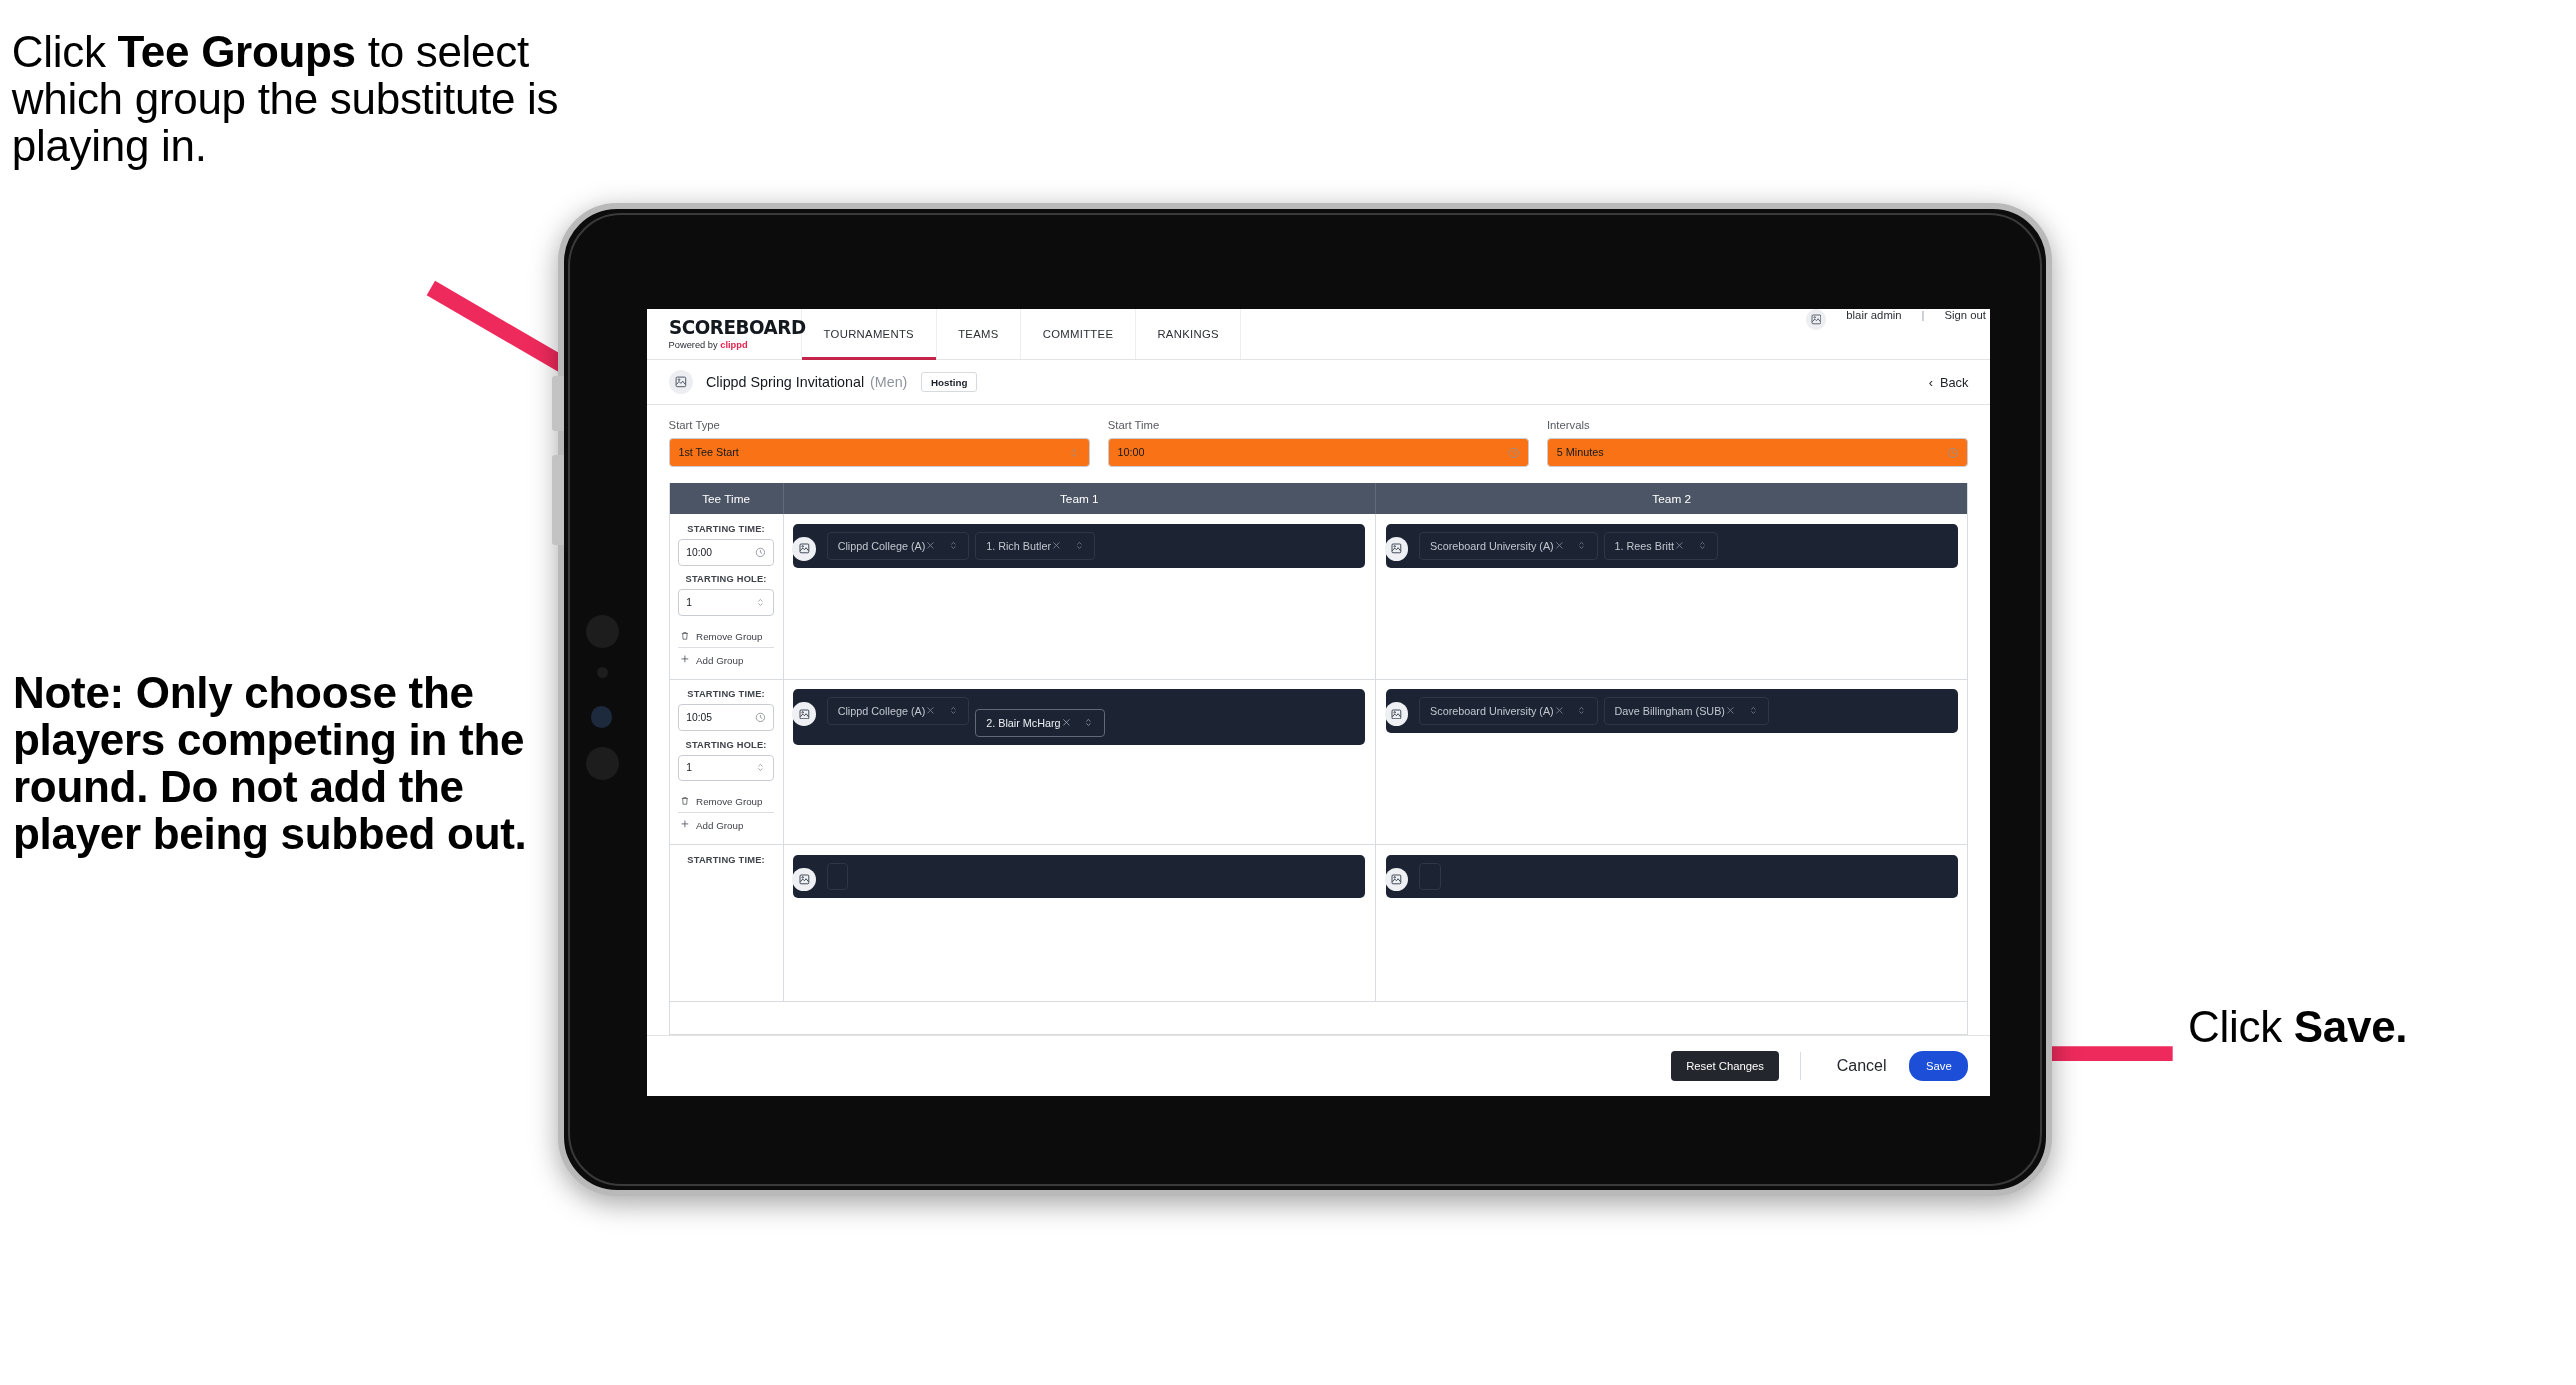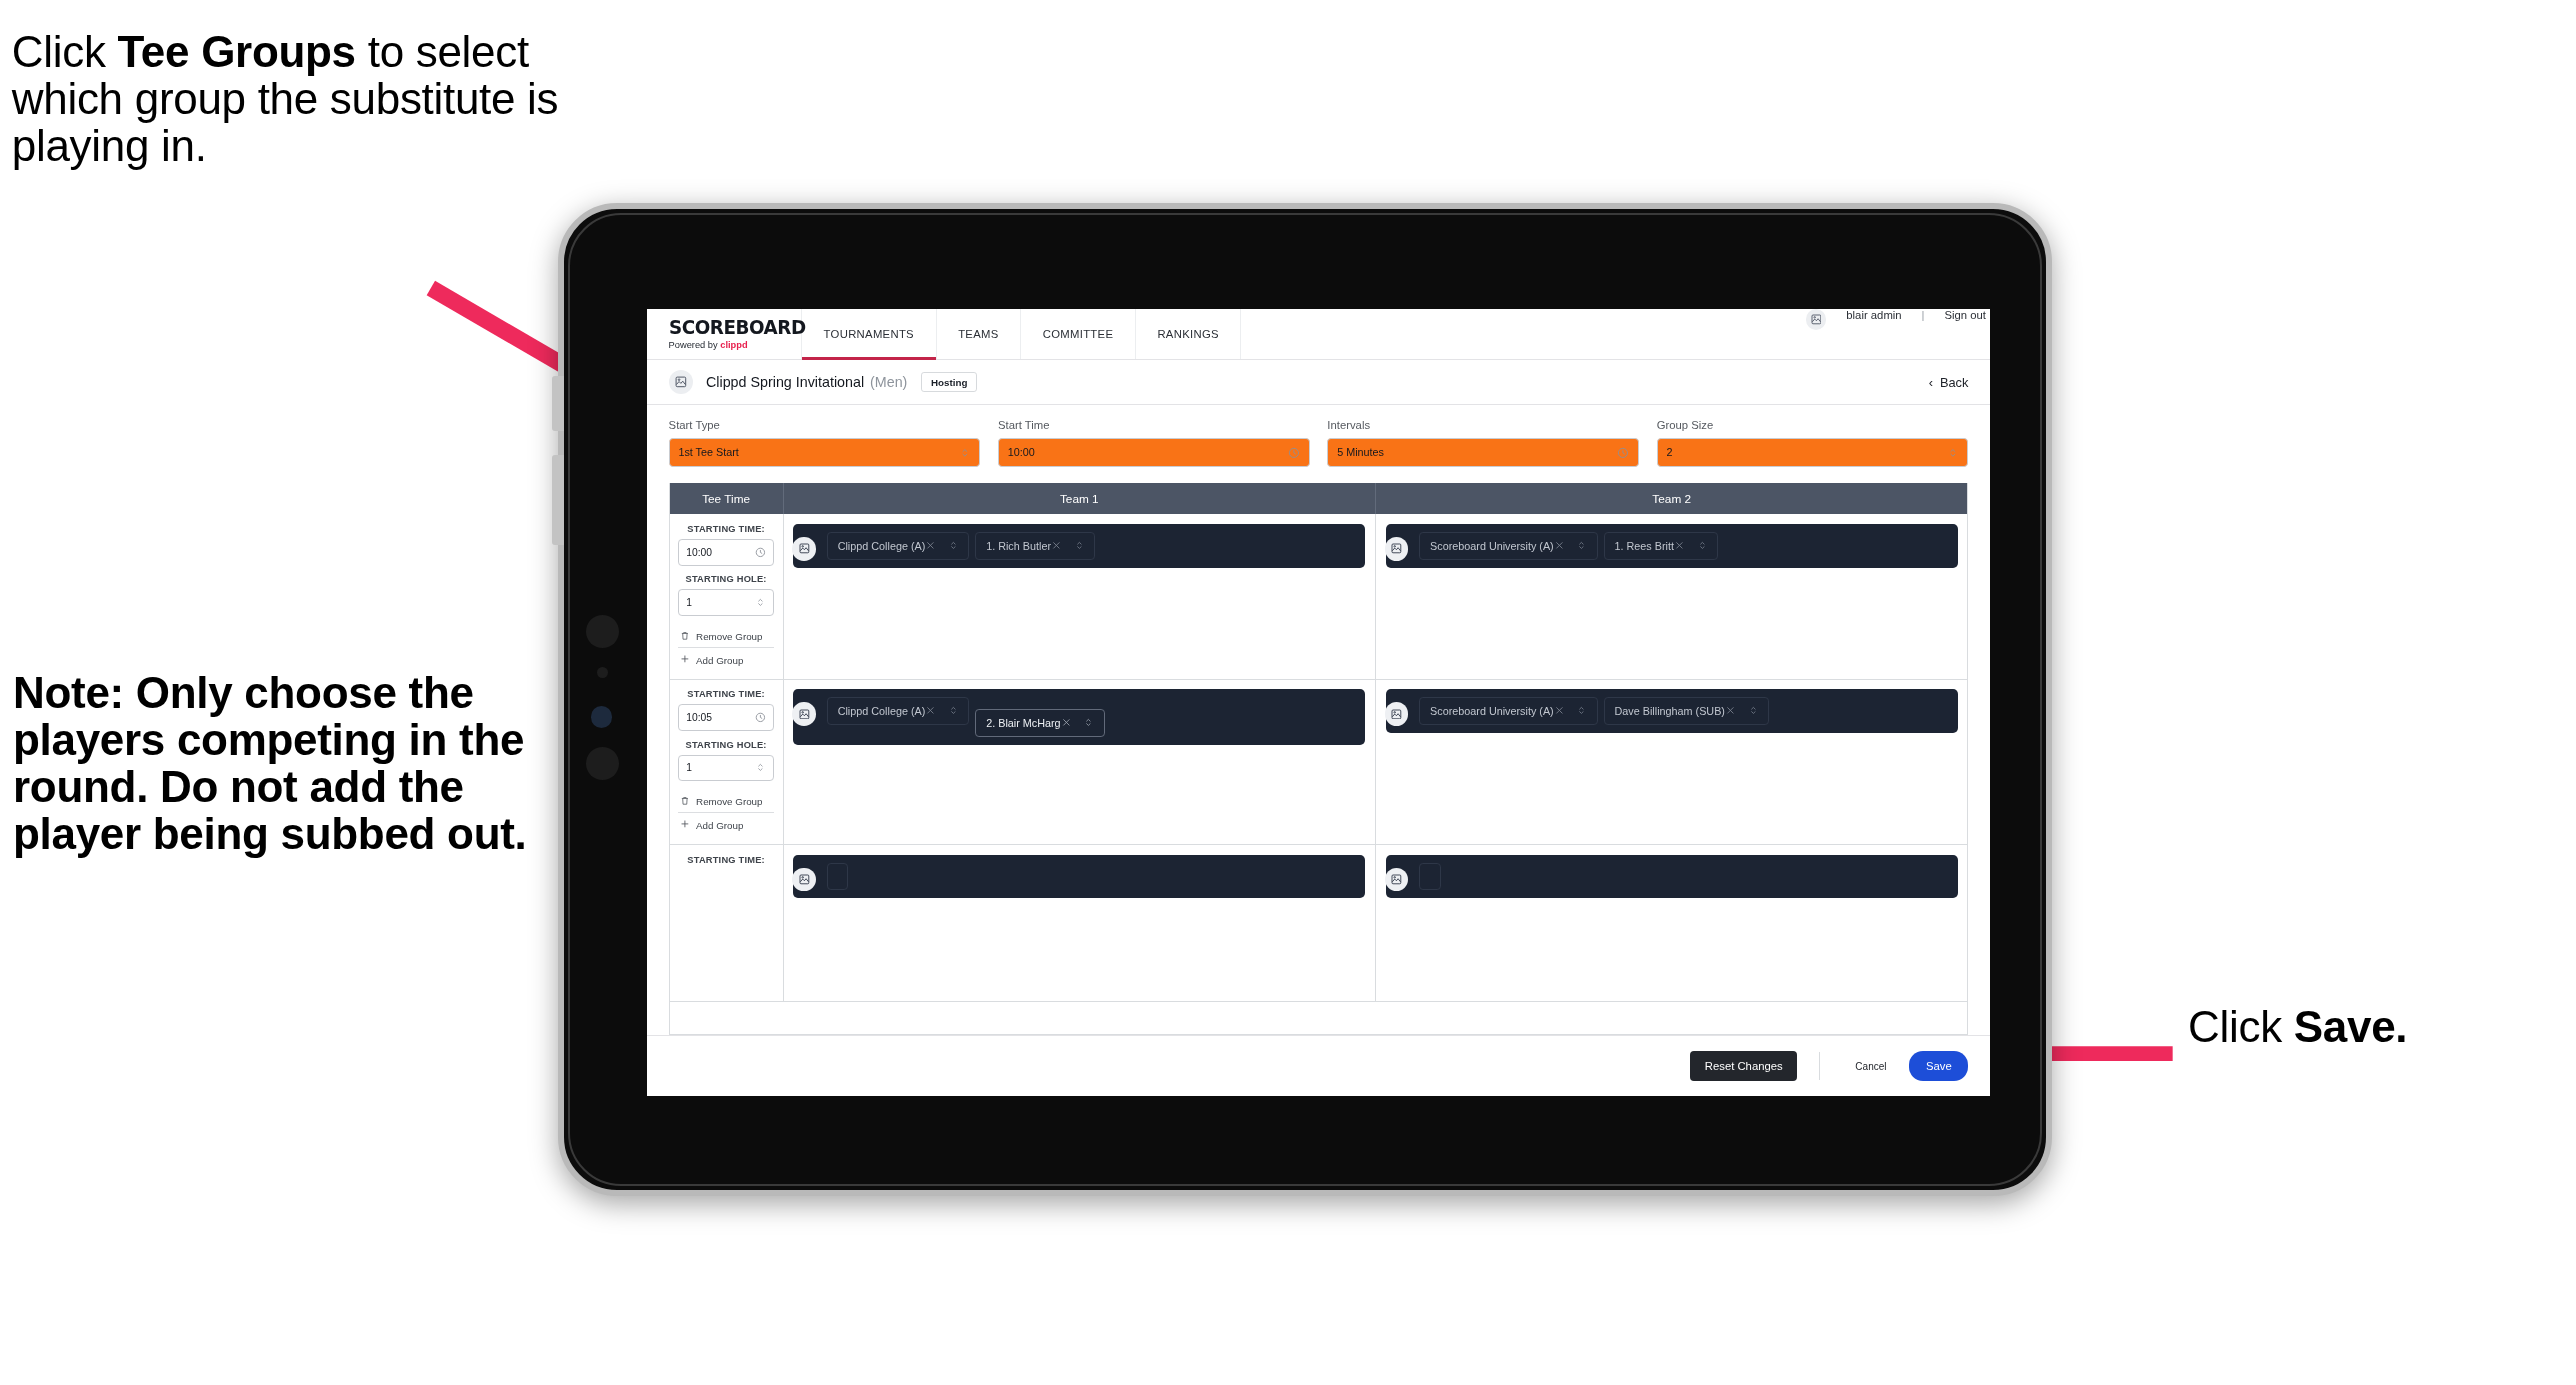--- a/index.html
+++ b/index.html
@@ -120,21 +120,21 @@
   .prow { height: 27.5px; border:1px solid #2e3748; border-radius:3.9px; background:#1c2433; display:flex; align-items:center; padding: 0 9.8px; font-size:10.8px; color:#c2c7d0;}
   .prow.sel { border-color:#626a7a; color:#eef1f5;margin-top:12px; }
   .prow .pname { flex:1; }
   .prow .pacts { display:flex; align-items:center; gap:11.8px; color:#7b828f; }
   .prow .pacts svg{ width:10.8px; height:10.8px;}
 
   
   .footer { height: 61px; background:#fff; border-top:1px solid #e3e3e6; display:flex; align-items:center; justify-content:flex-end; padding: 0 21.6px; gap:0; flex:0 0 auto;}
   .btn-reset { background:#23262c; color:#fff; font-size:11.3px; border-radius:3.9px; padding: 8.8px 14.7px; }
   .fdiv { width:1px; height:27.5px; background:#d9dcdf; margin: 0 21.6px; }
-  .btn-cancel { font-size:10px; color:#23262c; padding: 8.8px 13.8px; }
+  .btn-cancel { font-size:16px; color:#23262c; padding: 8.8px 13.8px; }
   .btn-save { background:#1d4ed8; color:#fff; font-size:11.3px; border-radius:14px; padding: 8.8px 16.7px; margin-left: 9px;}
 </style>
 </head>
 <body>
 
 <div class="annot" id="annot-top">
   <span>Click </span><b>Tee Groups</b><span> to select which group the substitute is playing in.</span>
 </div>
 
 <div class="annot" id="annot-note">Note: Only choose the players competing in the round. Do not add the player being subbed out.</div>
@@ -235,32 +235,20 @@
         <div class="ctrl-box">
           <span class="val">5 Minutes</span>
           <span class="ic">
               <svg viewBox="0 0 16 16" fill="none" stroke="#8b9098" stroke-width="1.2">
                 <circle cx="8" cy="8" r="6.2"></circle>
                 <path d="M8 4.4V8l2.6 1.7"></path>
               </svg>
             </span>
         </div>
       </div>
-      <div class="ctrl">
-        <div class="ctrl-label">Group Size</div>
-        <div class="ctrl-box">
-          <span class="val">2</span>
-          <span class="ic">
-              <svg viewBox="0 0 12 16" fill="none" stroke="#8b9098" stroke-width="1.2">
-                <path d="M3 6.5 6 3.5 9 6.5"></path>
-                <path d="M3 9.5 6 12.5 9 9.5"></path>
-              </svg>
-            </span>
-        </div>
-      </div>
     </div>
 
     <div class="tablewrap">
       <div class="thead">
         <div class="th th-tee">Tee Time</div>
         <div class="th th-team">Team 1</div>
         <div class="th th-team">Team 2</div>
       </div>
       <div class="tbody">
 

